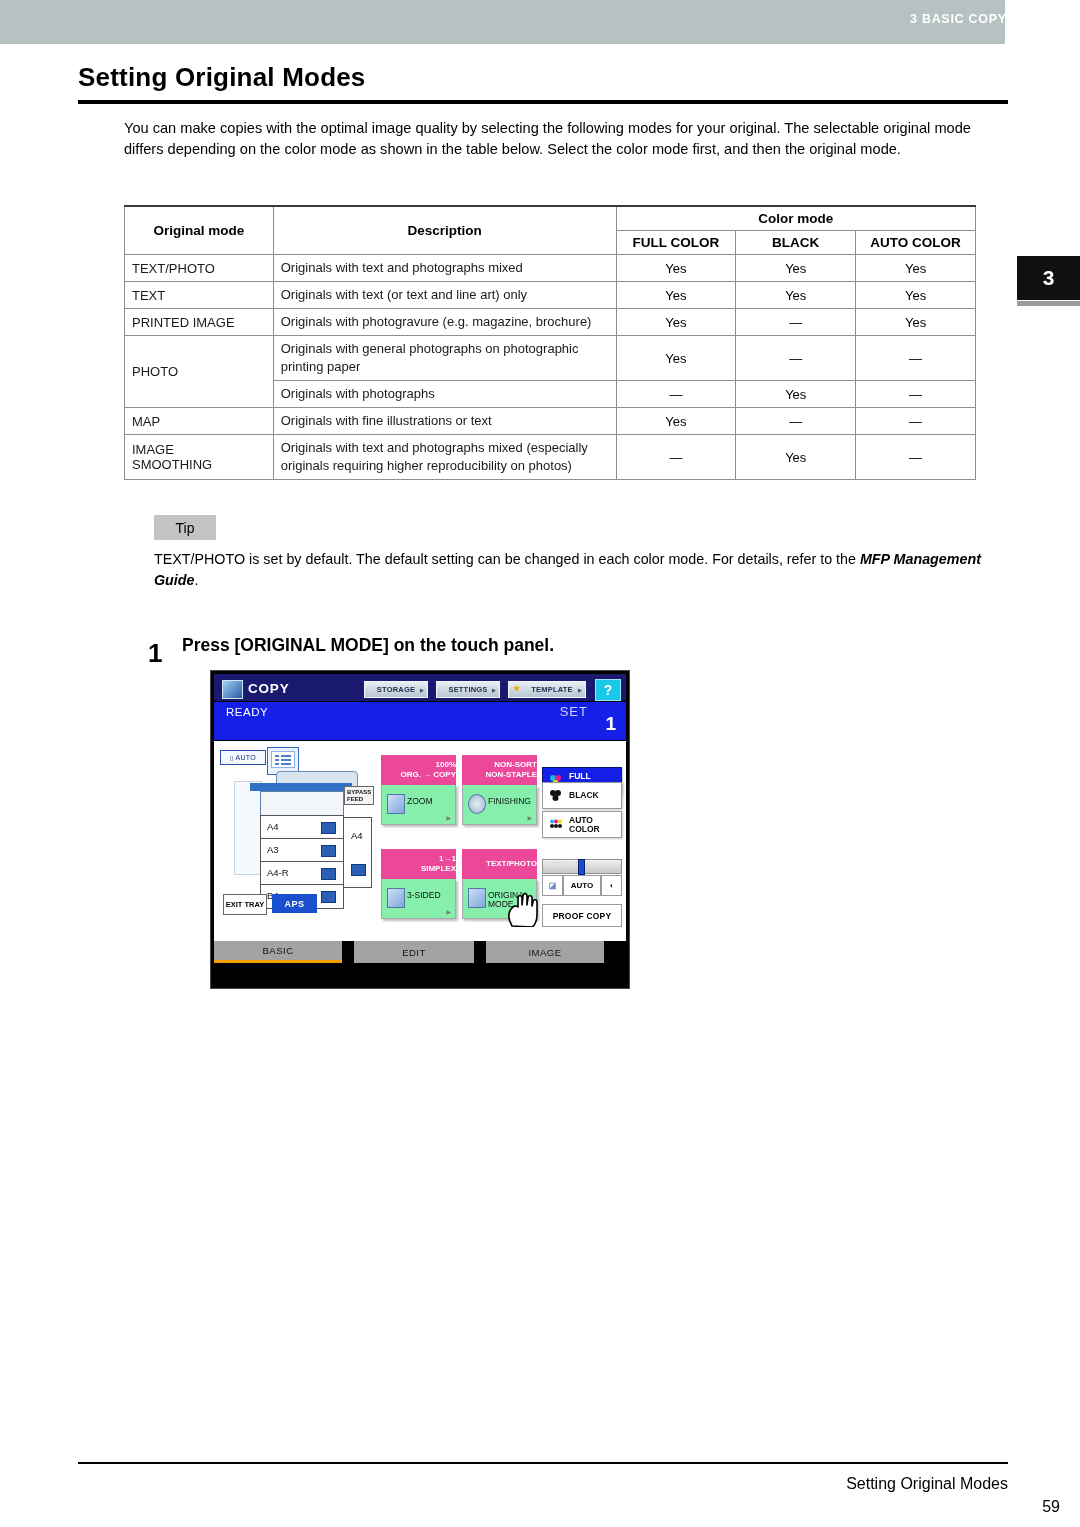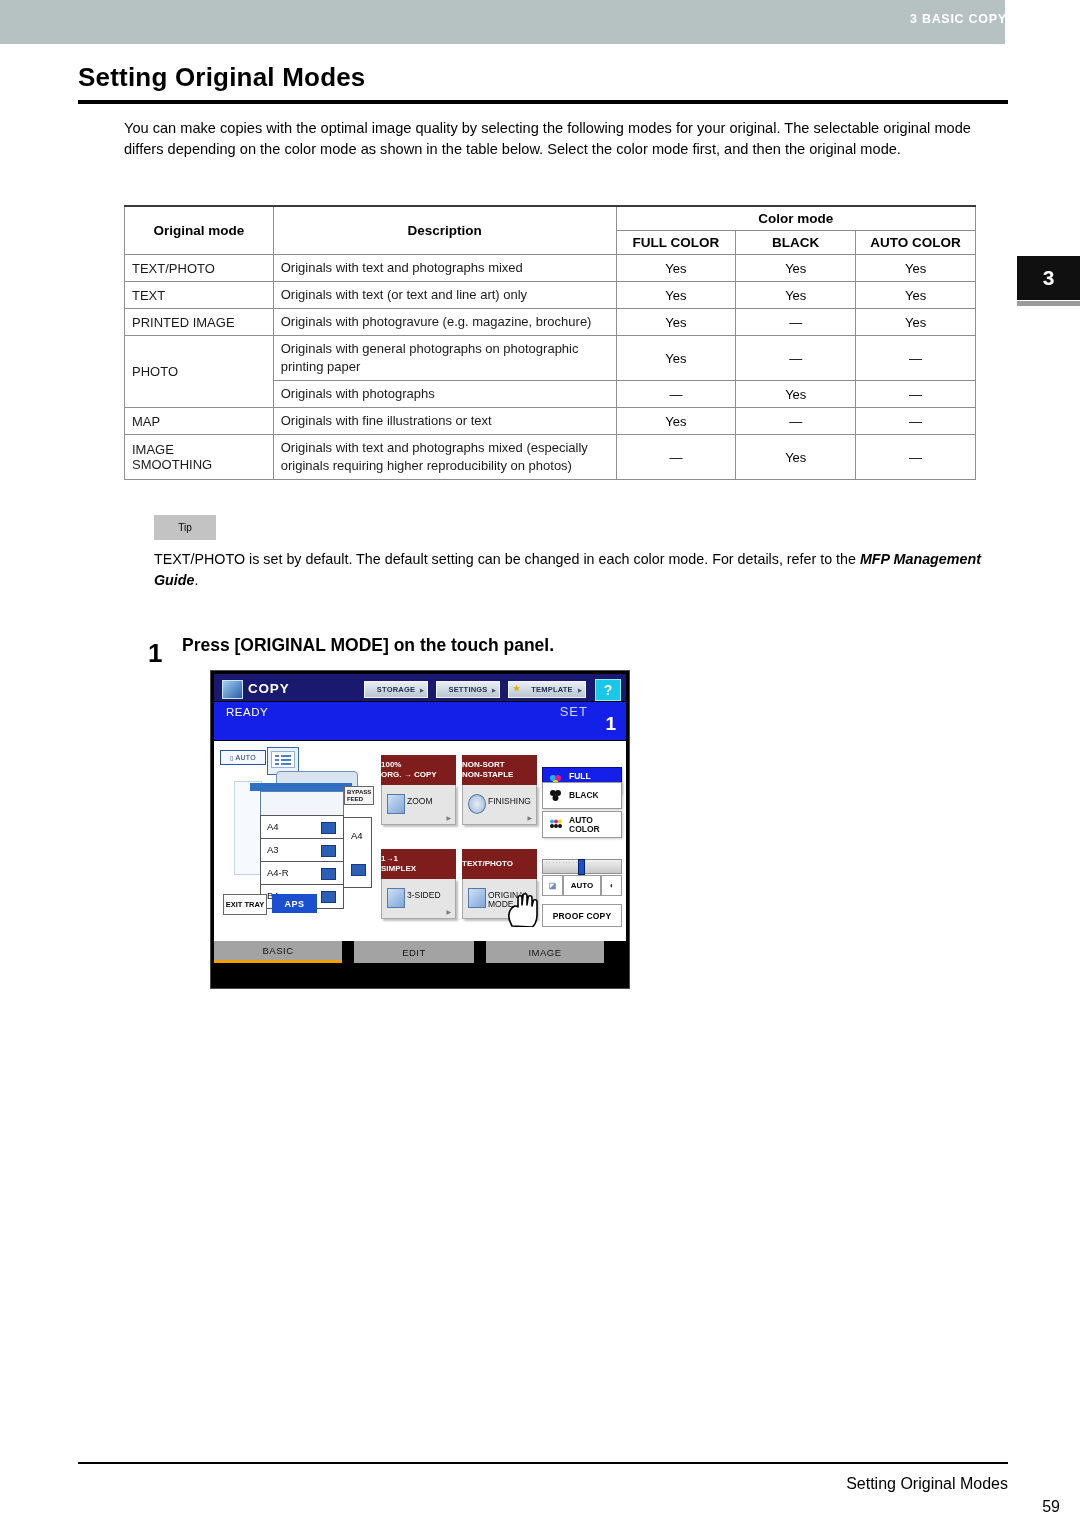--- a/index.html
+++ b/index.html
@@ -29,21 +29,21 @@
   .tbl thead th{font-weight:bold;text-align:center;font-size:13.5px;}
   .col-mode{width:142px;}
   .col-desc{width:368px;}
   .col-yn{width:114px;text-align:center;}
   .hdr-colormode{border-bottom:1px solid #8e8e8e;}
   .cell-mode{font-size:13.5px;color:#1a1a1a;}
   .cell-desc{font-size:13px;color:#1a1a1a;line-height:18px;}
   .cell-yn{text-align:center;font-size:13px;}
   
   .tip-badge{position:absolute;left:154px;top:515px;width:62px;height:25px;background:#c3c3c3;
-             display:flex;align-items:center;justify-content:center;font-size:10px;}
+             display:flex;align-items:center;justify-content:center;font-size:14px;}
   .tip-text{position:absolute;left:154px;top:549px;width:848px;font-size:14.3px;line-height:21px;}
   .tip-text i{font-style:italic;font-weight:bold;}
   
   .step-num{position:absolute;left:148px;top:638px;font-size:26px;font-weight:bold;}
   .step-txt{position:absolute;left:182px;top:635px;font-size:17.5px;font-weight:bold;}
   
   .panel{position:absolute;left:210px;top:670px;width:418px;height:317px;background:#000;
          border:1px solid #4a4a4a;}
   .p-top{position:absolute;left:3px;top:3px;width:412px;height:27px;background:#191970;}
   .p-logo{position:absolute;left:8px;top:6px;width:19px;height:17px;background:linear-gradient(135deg,#9fd0f0,#2a5ca8);
@@ -90,24 +90,24 @@
           border:1px solid #666;font-size:6px;font-weight:bold;color:#111;line-height:7px;
           padding:2px 0 0 2px;box-sizing:border-box;}
   .exittray{position:absolute;left:3px;top:147px;width:42px;height:19px;border:1px solid #666;
             background:#fff;font-size:7.5px;font-weight:bold;line-height:8px;
             display:flex;align-items:center;justify-content:center;text-align:center;}
   .aps{position:absolute;left:52px;top:147px;width:45px;height:19px;background:#1a4fd0;
        color:#fff;font-size:9px;font-weight:bold;display:flex;align-items:center;
        justify-content:center;letter-spacing:.5px;}
   
   .fnbtn{position:absolute;width:75px;height:70px;}
-  .fnbtn .cap{position:absolute;left:0;top:0;width:75px;height:30px;background:#7f1d1d;
+  .fnbtn .cap{position:absolute;left:0;top:0;width:75px;height:30px;background:#ec4899;
               color:#fff;font-size:8px;font-weight:bold;text-align:center;
-              display:flex;flex-direction:column;align-items:flex-start;justify-content:center;line-height:10px;}
-  .fnbtn .bot{position:absolute;left:0;top:30px;width:75px;height:40px;background:#e5e5e5;
+              display:flex;flex-direction:column;align-items:flex-end;justify-content:center;line-height:10px;}
+  .fnbtn .bot{position:absolute;left:0;top:30px;width:75px;height:40px;background:#86efac;
               border:1px solid #a8a8a8;border-top:none;box-sizing:border-box;
               box-shadow:2px 2px 2px rgba(0,0,0,.25);}
   .fnbtn .bicon{position:absolute;left:5px;top:9px;width:16px;height:18px;
                 background:linear-gradient(135deg,#cfe0f5,#7fa6d8);border:1px solid #5478a8;}
   .fnbtn .blbl{position:absolute;left:25px;top:12px;font-size:8.5px;color:#111;line-height:9px;}
   .fnbtn .tri{position:absolute;right:4px;bottom:3px;font-size:6px;color:#7a7a7a;}
   
   .cbtn{position:absolute;left:328px;width:78px;height:25px;border:1px solid #9a9a9a;
         background:#fff;font-size:8.5px;font-weight:bold;color:#111;
         display:flex;align-items:center;box-shadow:1px 1px 2px rgba(0,0,0,.2);}

